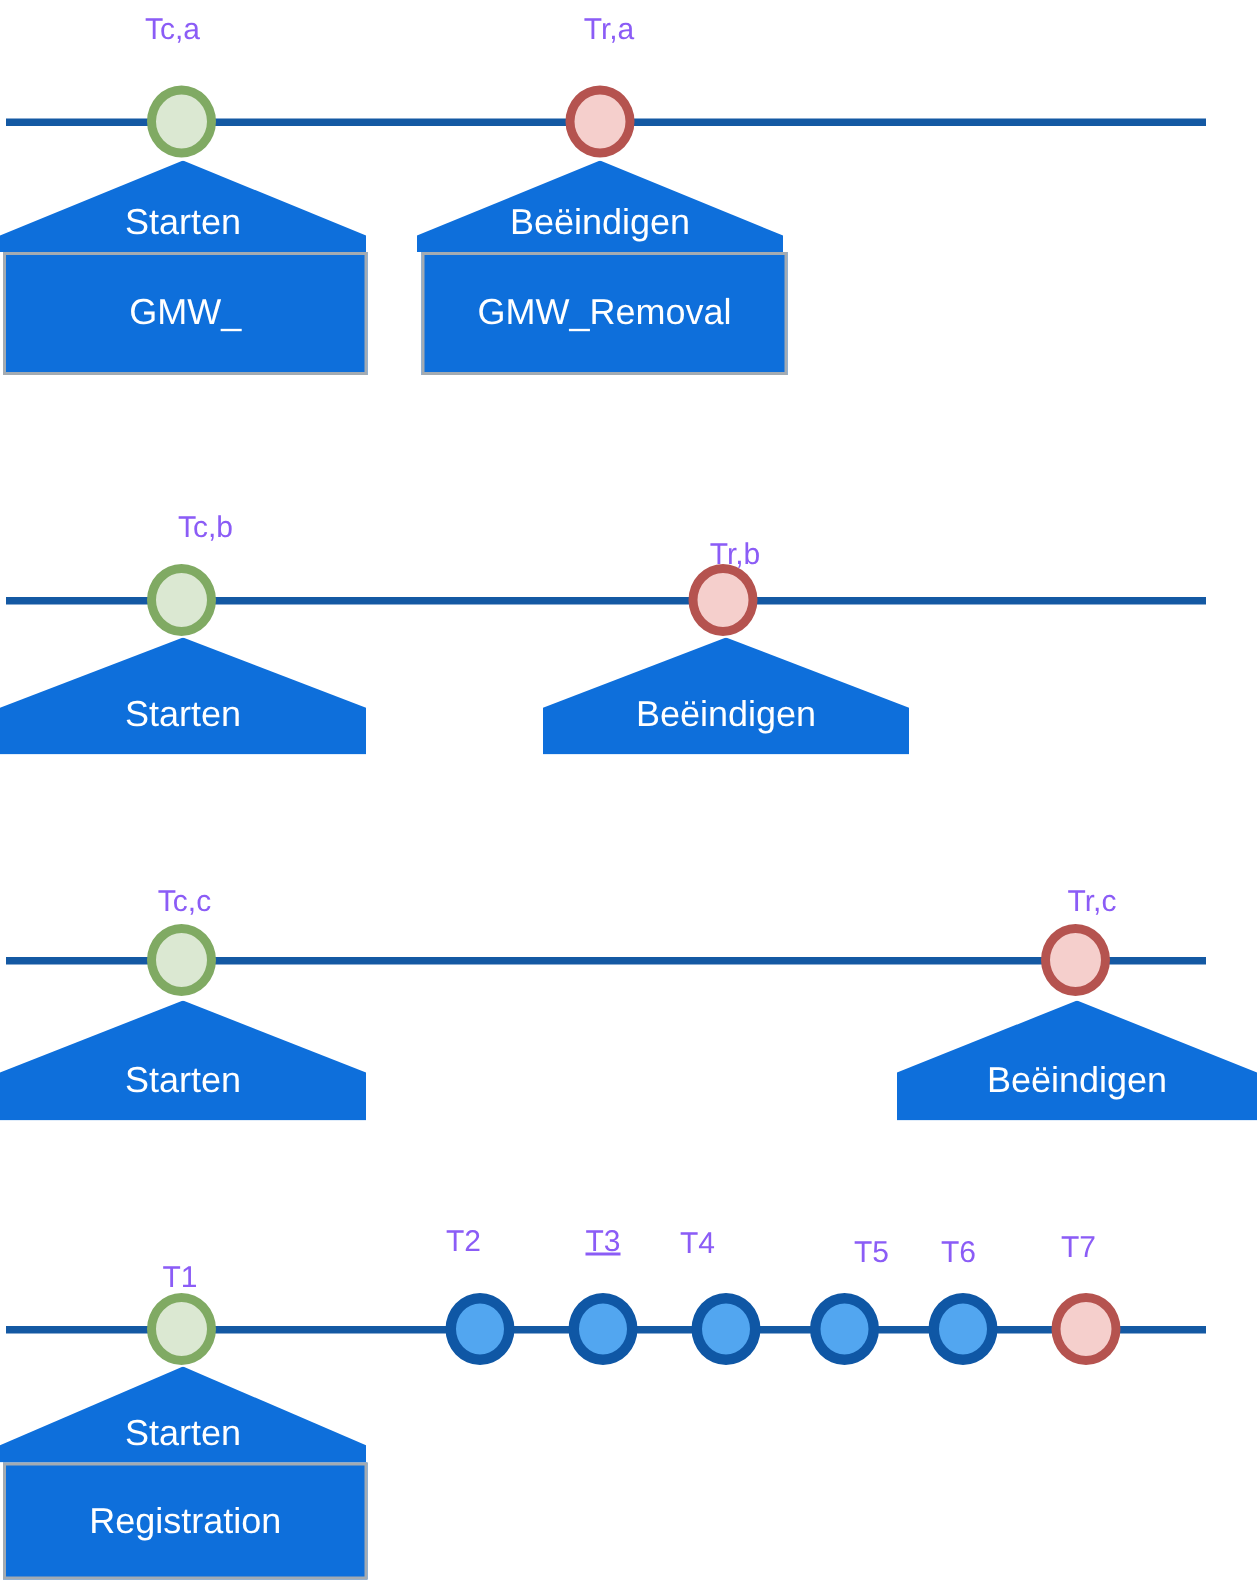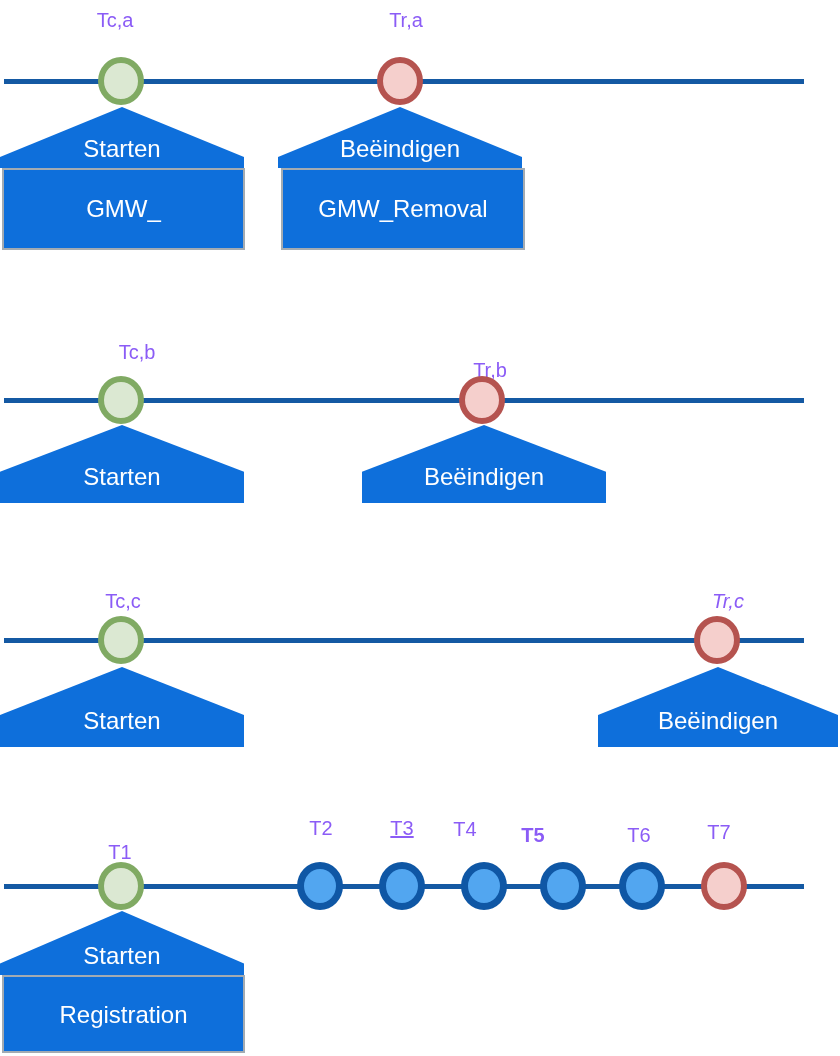--- a/index.html
+++ b/index.html
@@ -113,41 +113,41 @@
     <div class="flag flag-full" style="left:0px; top:425px; width:244px; height:78px;">
       <span>Starten</span>
     </div>
     <div class="flag flag-full" style="left:362px; top:425px; width:244px; height:78px;">
       <span>Beëindigen</span>
     </div>
   </div>
 
   <div>
     <div class="evt-label" style="left:78px; top:589px;">Tc,c</div>
-    <div class="evt-label" style="left:683px; top:589px;font-style:italic;">Tr,c</div>
+    <div class="evt-label" style="left:683px; top:589px;">Tr,c</div>
 
     <div class="tl-line" style="left:4px; top:638px; width:800px;"></div>
 
     <div class="node node-green" style="left:98px; top:616px;"></div>
     <div class="node node-red" style="left:694px; top:616px;"></div>
 
     <div class="flag flag-full" style="left:0px; top:667px; width:244px; height:80px;">
       <span>Starten</span>
     </div>
     <div class="flag flag-full" style="left:598px; top:667px; width:240px; height:80px;">
       <span>Beëindigen</span>
     </div>
   </div>
 
   <div>
     <div class="evt-label" style="left:75px; top:840px;">T1</div>
-    <div class="evt-label" style="left:276px; top:816px;">T2</div>
+    <div class="evt-label" style="left:264px; top:816px;">T2</div>
     <div class="evt-label" style="left:357px; top:816px;text-decoration:underline;">T3</div>
     <div class="evt-label" style="left:420px; top:817px;">T4</div>
-    <div class="evt-label" style="left:488px; top:823px;font-weight:bold;">T5</div>
+    <div class="evt-label" style="left:536px; top:823px;">T5</div>
     <div class="evt-label" style="left:594px; top:823px;">T6</div>
     <div class="evt-label" style="left:674px; top:820px;">T7</div>
 
     <div class="tl-line" style="left:4px; top:884px; width:800px;"></div>
 
     <div class="node node-green" style="left:98px; top:862px;"></div>
     <div class="node node-blue" style="left:297px; top:862px;"></div>
     <div class="node node-blue" style="left:379px; top:862px;"></div>
     <div class="node node-blue" style="left:461px; top:862px;"></div>
     <div class="node node-blue" style="left:540px; top:862px;"></div>

